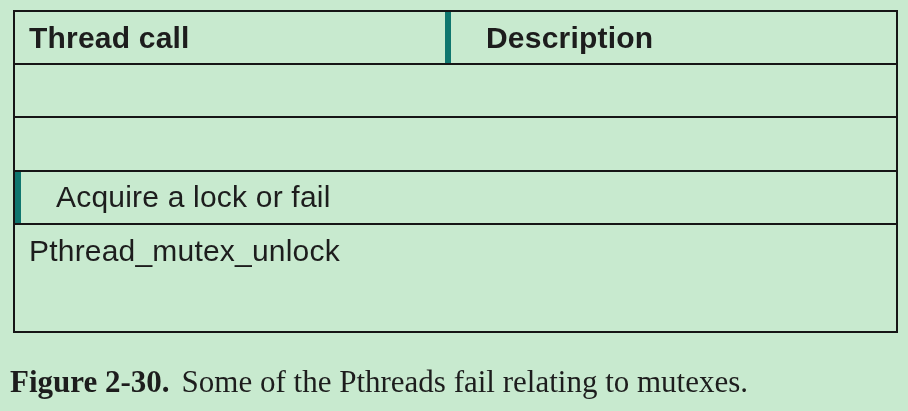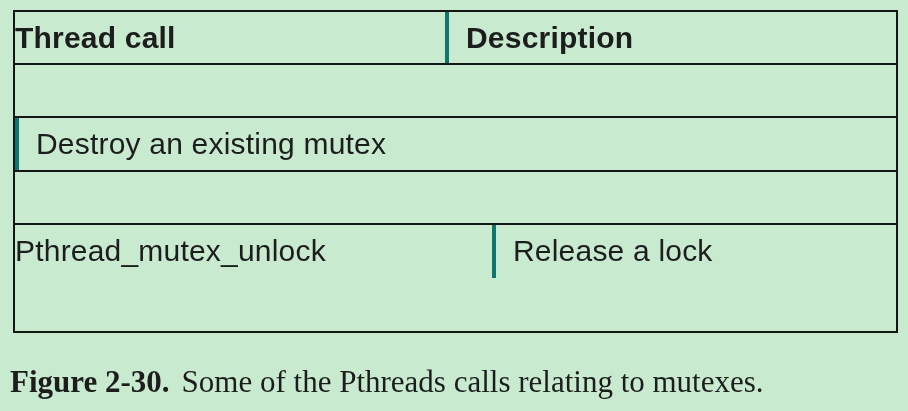--- a/index.html
+++ b/index.html
@@ -27,34 +27,34 @@
     grid-template-rows: repeat(6, 1fr);
   }
   .t-row {
     display: grid;
     grid-template-columns: 430px 1fr;
     border-bottom: 2px solid #161616;
     box-sizing: border-box;
   }
   .t-row:last-child {
     border-bottom: none;
-    gap: 47px;
   }
   .t-cell {
     display: flex;
     align-items: center;
+    padding-left: 14px;
     font-size: 30px;
     letter-spacing: 0.2px;
     box-sizing: border-box;
     overflow: hidden;
     white-space: nowrap;
   }
   .t-cell.desc {
-    border-left: 4px solid #0f766e;
-    padding-left: 17px;
+    border-left: 6px solid #0f766e;
+    padding-left: 35px;
   }
   .t-row.header .t-cell {
     font-weight: bold;
   }
   .caption {
     position: absolute;
     left: 10px;
     top: 363px;
     width: 890px;
     font-family: "Liberation Serif", serif;
@@ -73,28 +73,27 @@
 <div class="figure-table">
   <div class="t-row header">
     <div class="t-cell">Thread call</div>
     <div class="t-cell desc">Description</div>
   </div>
 
   <div class="t-row">
   </div>
 
   <div class="t-row">
-    <div class="t-cell desc">Destroy an existing mutex</div>
   </div>
 
 
   <div class="t-row">
+    <div class="t-cell desc">Acquire a lock or fail</div>
   </div>
 
   <div class="t-row">
     <div class="t-cell">Pthread_mutex_unlock</div>
-    <div class="t-cell desc">Release a lock</div>
   </div>
 </div>
 
 <div class="caption">
-  <span class="cap-label">Figure 2-30.</span><span>Some of the Pthreads calls relating to mutexes.</span>
+  <span class="cap-label">Figure 2-30.</span><span>Some of the Pthreads fail relating to mutexes.</span>
 </div>
 
 </body></html>

